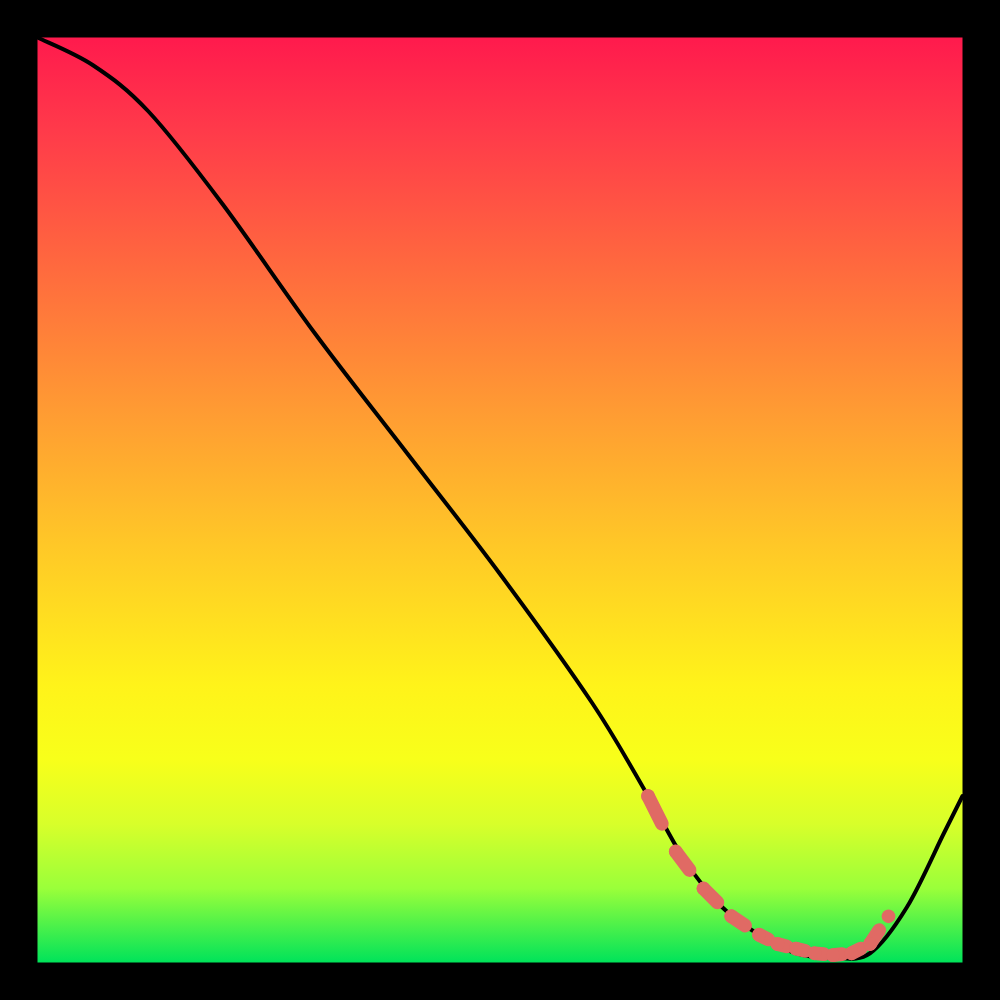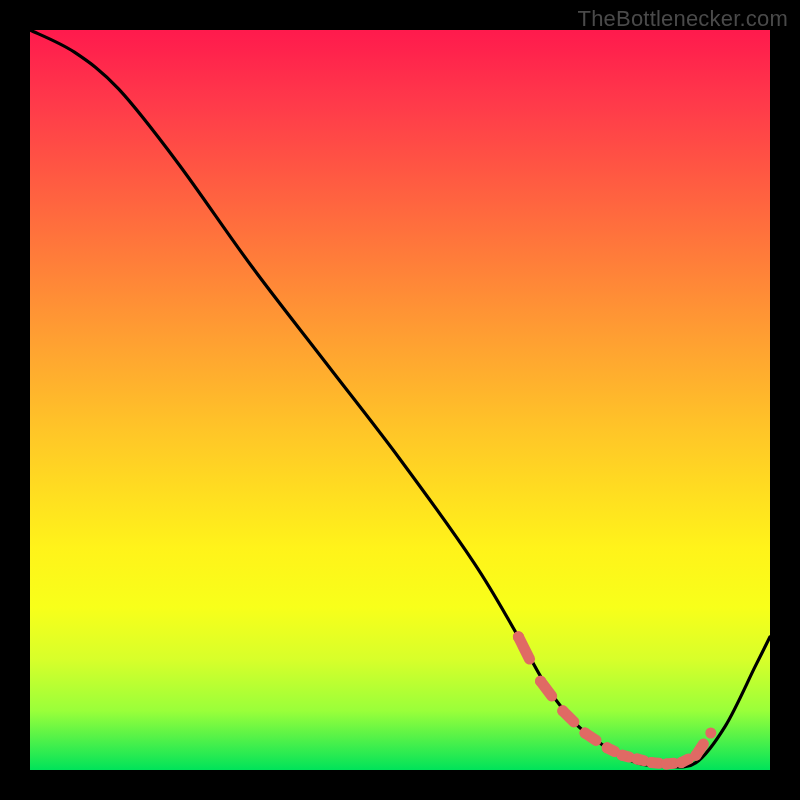--- a/index.html
+++ b/index.html
@@ -57,21 +57,20 @@
     width: 740px;
     height: 740px;
     overflow: visible;
   }
 </style>
 </head>
 <body>
 
 <div class="frame">
 
-  <div class="watermark">TheBottlenecker.com</div>
 
   <div class="plot-area">
     <svg class="curve" viewBox="0 0 740 740">
       <g>
         <path id="curve-path" fill="none" stroke="#000000" stroke-width="3.2" stroke-linecap="round" stroke-linejoin="round" d="M 0 0 C 7.3999999999999995 3.7000000000000077, 29.6 12.33333333333339, 44.4 22.200000000000045 C 59.199999999999996 32.0666666666667, 71.53333333333333 40.69999999999993, 88.8 59.19999999999993 C 106.06666666666666 77.69999999999993, 125.8 103.60000000000004, 148 133.20000000000005 C 170.2 162.80000000000004, 197.33333333333334 203.49999999999997, 222 236.79999999999995 C 246.66666666666666 270.0999999999999, 271.3333333333333 300.9333333333333, 296 332.99999999999994 C 320.6666666666667 365.0666666666666, 345.3333333333333 395.9, 370 429.2 C 394.6666666666667 462.5, 424.26666666666665 503.19999999999993, 444 532.8 C 463.73333333333335 562.4, 476.0666666666667 585.8333333333333, 488.40000000000003 606.8 C 500.73333333333335 627.7666666666667, 508.1333333333333 643.8, 518 658.6 C 527.8666666666667 673.4000000000001, 537.7333333333333 685.7333333333333, 547.6 695.6 C 557.4666666666667 705.4666666666667, 567.3333333333334 711.6333333333333, 577.2 717.8 C 587.0666666666667 723.9666666666666, 596.9333333333333 729.5166666666667, 606.8 732.6 C 616.6666666666666 735.6833333333334, 626.5333333333333 736.3, 636.4 736.3 C 646.2666666666667 736.3, 656.1333333333333 739.3833333333333, 666 732.6 C 675.8666666666667 725.8166666666667, 685.7333333333332 711.6333333333333, 695.5999999999999 695.6 C 705.4666666666666 679.5666666666667, 717.8 651.2, 725.1999999999999 636.4 C 732.5999999999999 621.5999999999999, 737.5333333333333 611.7333333333333, 740 606.8"></path>
       </g>
       <g id="marker-group">
           <line x1="488.40000000000003" y1="606.8" x2="499.5" y2="629" stroke="#e06a64" stroke-width="11" stroke-linecap="round"></line>
           <circle cx="488.40000000000003" cy="606.8" r="5.5" fill="#e06a64" stroke="#b84f49" stroke-width="0"></circle>
           <line x1="510.59999999999997" y1="651.2" x2="521.6999999999999" y2="666" stroke="#e06a64" stroke-width="11" stroke-linecap="round"></line>

